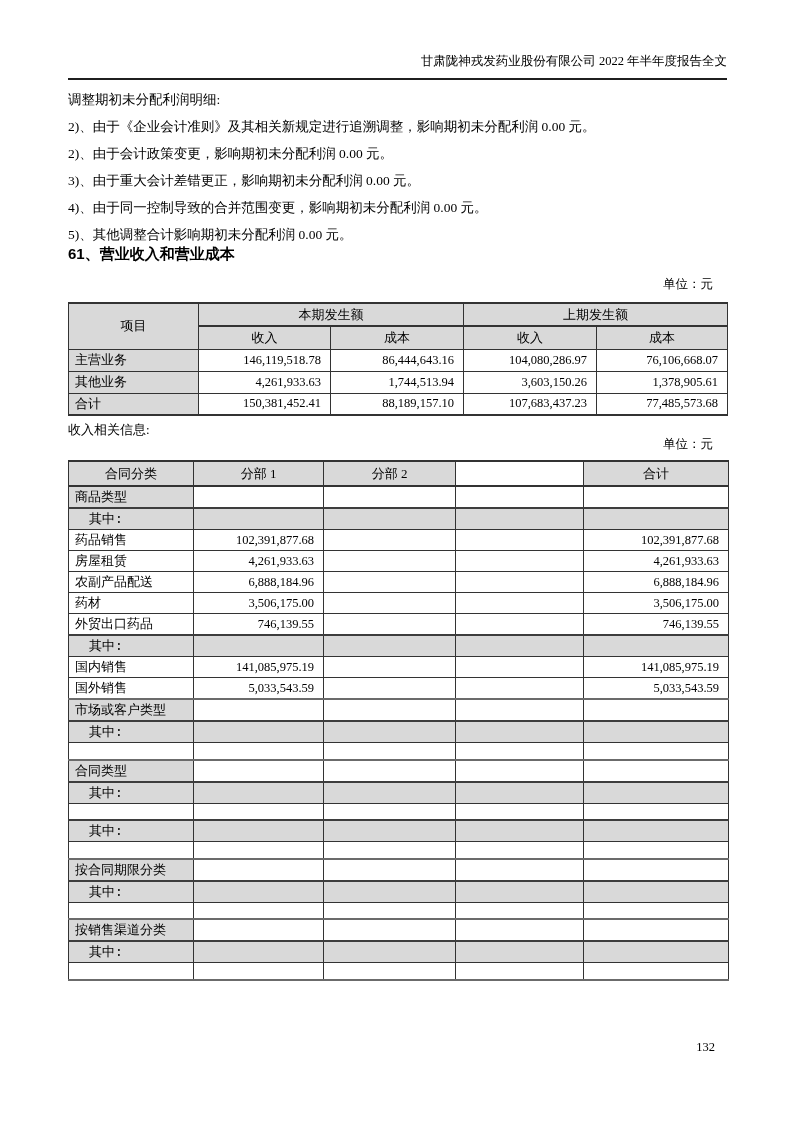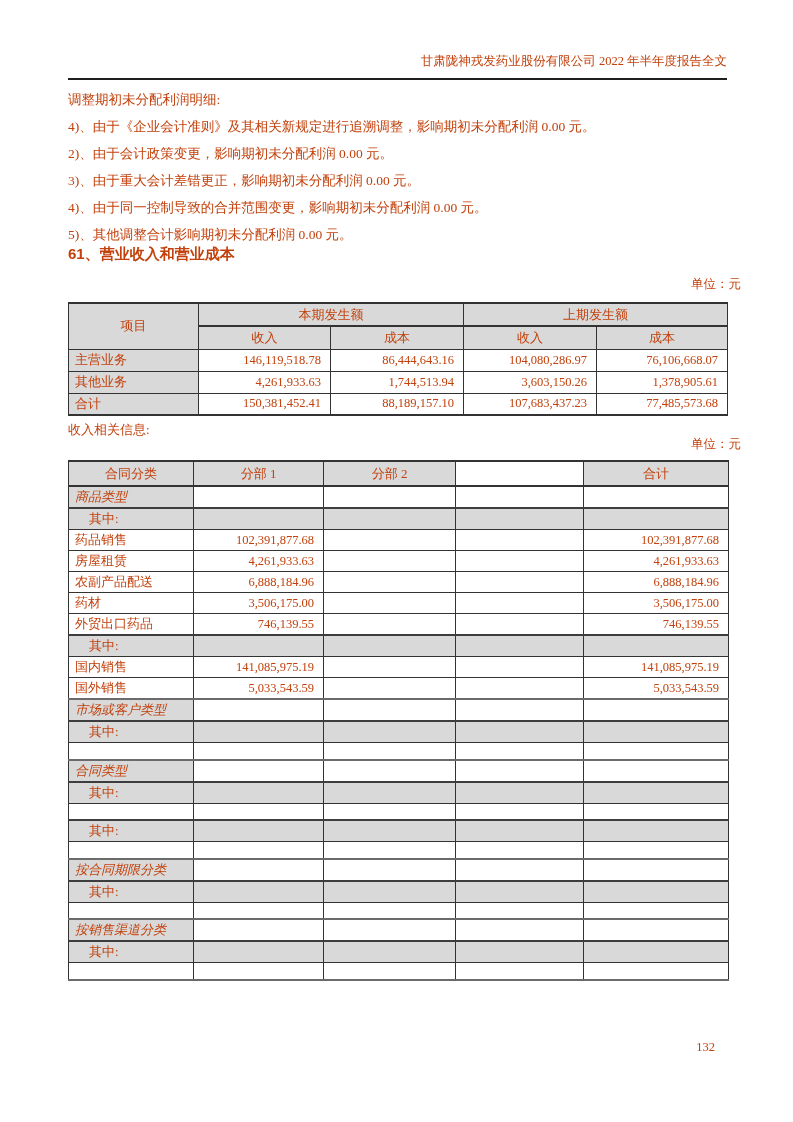--- a/index.html
+++ b/index.html
@@ -2,42 +2,42 @@
 <html><head>
 <meta charset="utf-8">
 <style>
   * { margin:0; padding:0; box-sizing:border-box; }
   html,body { background:#fff; }
   .page {
     position:relative;
     width:793px; height:1122px;
     background:#ffffff;
     font-family:"Liberation Serif","DejaVu Serif",serif;
-    color:#c2410c;
+    color:#000000;
     overflow:hidden;
   }
   
   .doc-header {
     position:absolute; left:68px; right:66px; top:52px;
     text-align:right;
     font-size:12.5px; line-height:18px;
     padding-bottom:8px;
     border-bottom:2px solid #1f1f1f;
   }
   
   .intro { position:absolute; left:68px; right:68px; top:93px; }
   .intro p { font-size:13.5px; line-height:14px; }
   .intro p + p { margin-top:13px; }
   
   .section-heading {
     position:absolute; left:68px; top:246px;
     font-size:15px; line-height:16px; font-weight:bold;
     font-family:"Liberation Sans","DejaVu Sans",sans-serif;
   }
-  .unit-label { position:absolute; right:52px; font-size:12.5px; line-height:14px; }
+  .unit-label { position:absolute; right:80px; font-size:12.5px; line-height:14px; }
   .unit-1 { top:277px; }
   .unit-2 { top:437px; }
   .revenue-info { position:absolute; left:68px; top:423px; font-size:13px; line-height:14px; }
   
   table { border-collapse:collapse; table-layout:fixed; }
   td, th { border:1px solid #333; font-weight:normal; font-size:13px; overflow:hidden; }
   th.shade, td.shade { background:#d9d9d9; }
   td.num { text-align:right; padding:1px 9px 1px 2px; font-size:12.5px; }
   td.label { text-align:left; padding:1px 2px 1px 6px; }
   
@@ -50,22 +50,22 @@
   .t-revenue thead th { border-top-width:2px; }
   .t-revenue tbody tr:last-child td { border-bottom-width:2px; }
   
   .t-contract { position:absolute; left:68px; top:460px; width:660px; }
   .t-contract thead tr { height:25px; }
   .t-contract thead th { text-align:center; padding:1px 4px; border-top-width:2px; border-bottom-width:2px; }
   .t-contract tr.kind-section { height:22px; }
   .t-contract tr.kind-sub { height:21px; }
   .t-contract tr.kind-data { height:16px; }
   .t-contract tr.kind-empty { height:17px; }
-  .t-contract tr.kind-section td:first-child { background:#d9d9d9;font-style:italic; }
-  .t-contract tr.kind-sub td { background:#d9d9d9; }
+  .t-contract tr.kind-section td:first-child { background:#d9d9d9; }
+  .t-contract tr.kind-sub td { background:#d9d9d9;font-family:Liberation Mono, monospace; }
   .t-contract tr.kind-section td { border-top:2px solid #6b6b6b; }
   .t-contract tr.kind-sub td { border-top:2px solid #3d3d3d; }
   .t-contract tr.kind-sub td:first-child { padding-left:20px; }
   .t-contract tbody tr:last-child td { border-bottom:2px solid #6b6b6b; }
   
   .page-number {
     position:absolute; top:1040px; right:78px;
     font-size:12.5px; line-height:14px;
   }
 </style>
@@ -73,21 +73,21 @@
 <body>
 
 <div class="page">
 
   <div class="doc-header">
     <span>甘肃陇神戎发药业股份有限公司 2022 年半年度报告全文</span>
   </div>
 
   <div class="intro">
     <p>调整期初未分配利润明细:</p>
-    <p>4)、由于《企业会计准则》及其相关新规定进行追溯调整，影响期初未分配利润 0.00 元。</p>
+    <p>2)、由于《企业会计准则》及其相关新规定进行追溯调整，影响期初未分配利润 0.00 元。</p>
     <p>2)、由于会计政策变更，影响期初未分配利润 0.00 元。</p>
     <p>3)、由于重大会计差错更正，影响期初未分配利润 0.00 元。</p>
     <p>4)、由于同一控制导致的合并范围变更，影响期初未分配利润 0.00 元。</p>
     <p>5)、其他调整合计影响期初未分配利润 0.00 元。</p>
   </div>
 
   <div class="section-heading">61、营业收入和营业成本</div>
 
   <div class="unit-label unit-1">单位：元</div>
 

